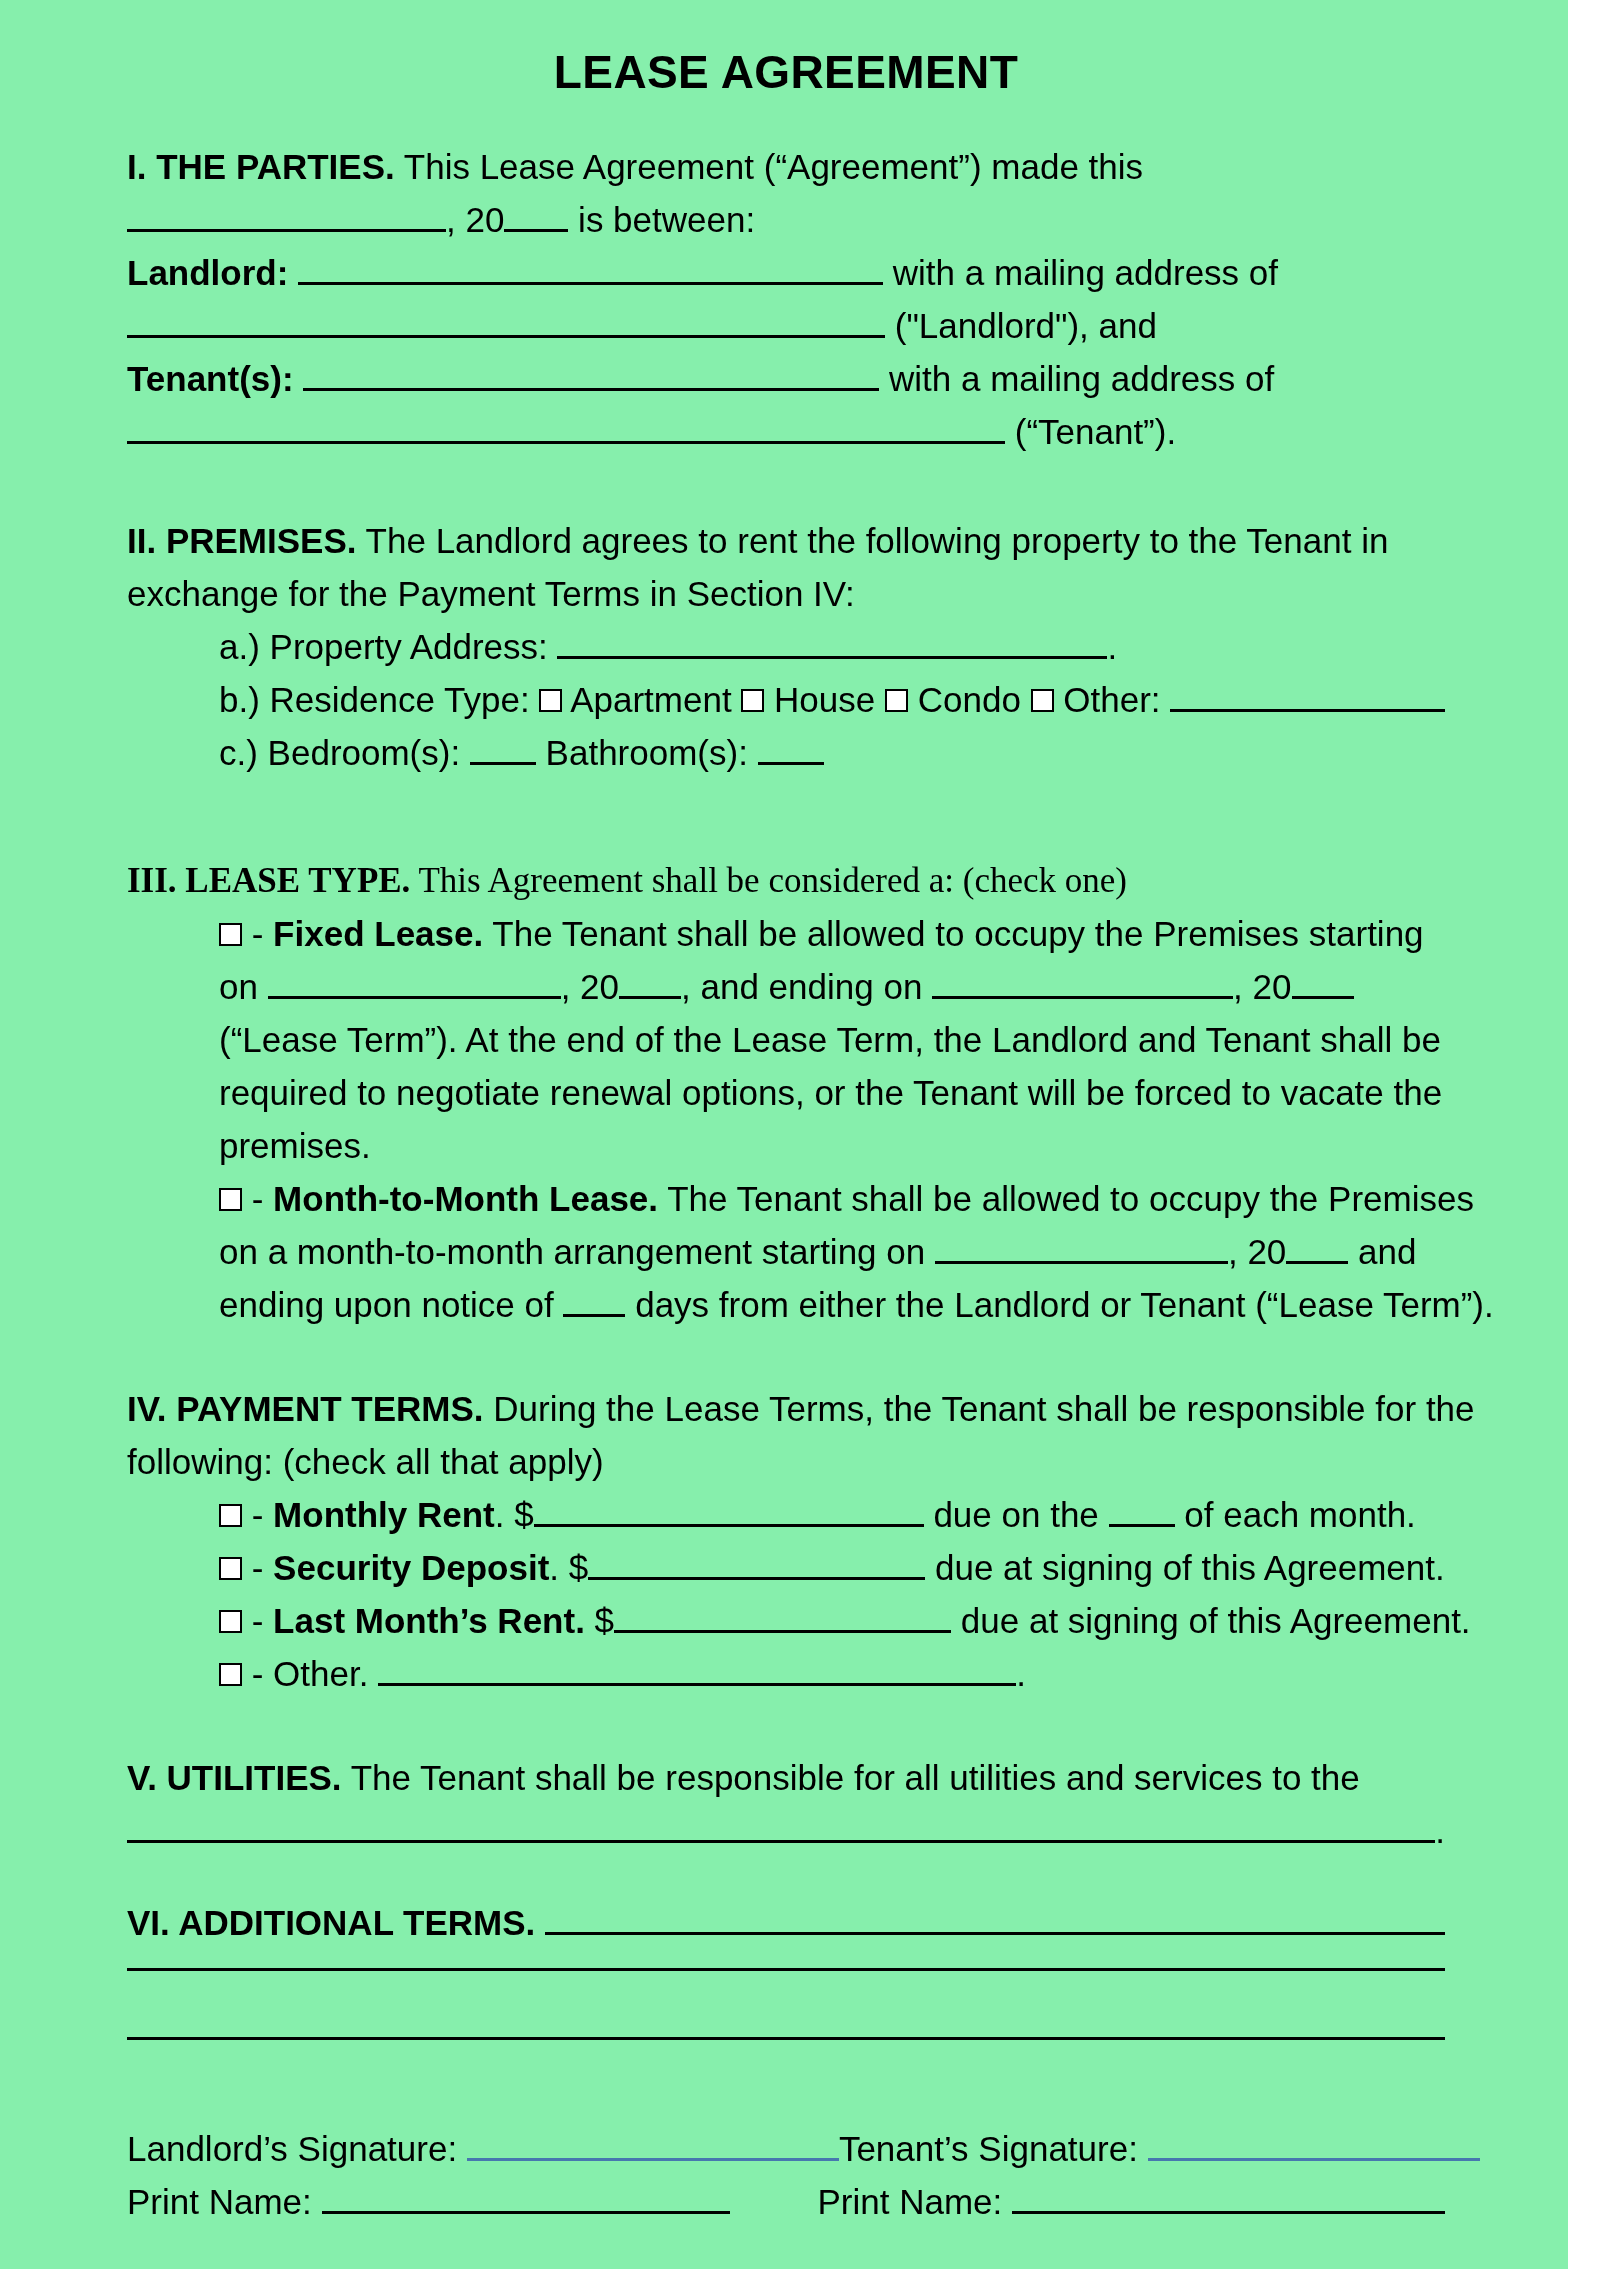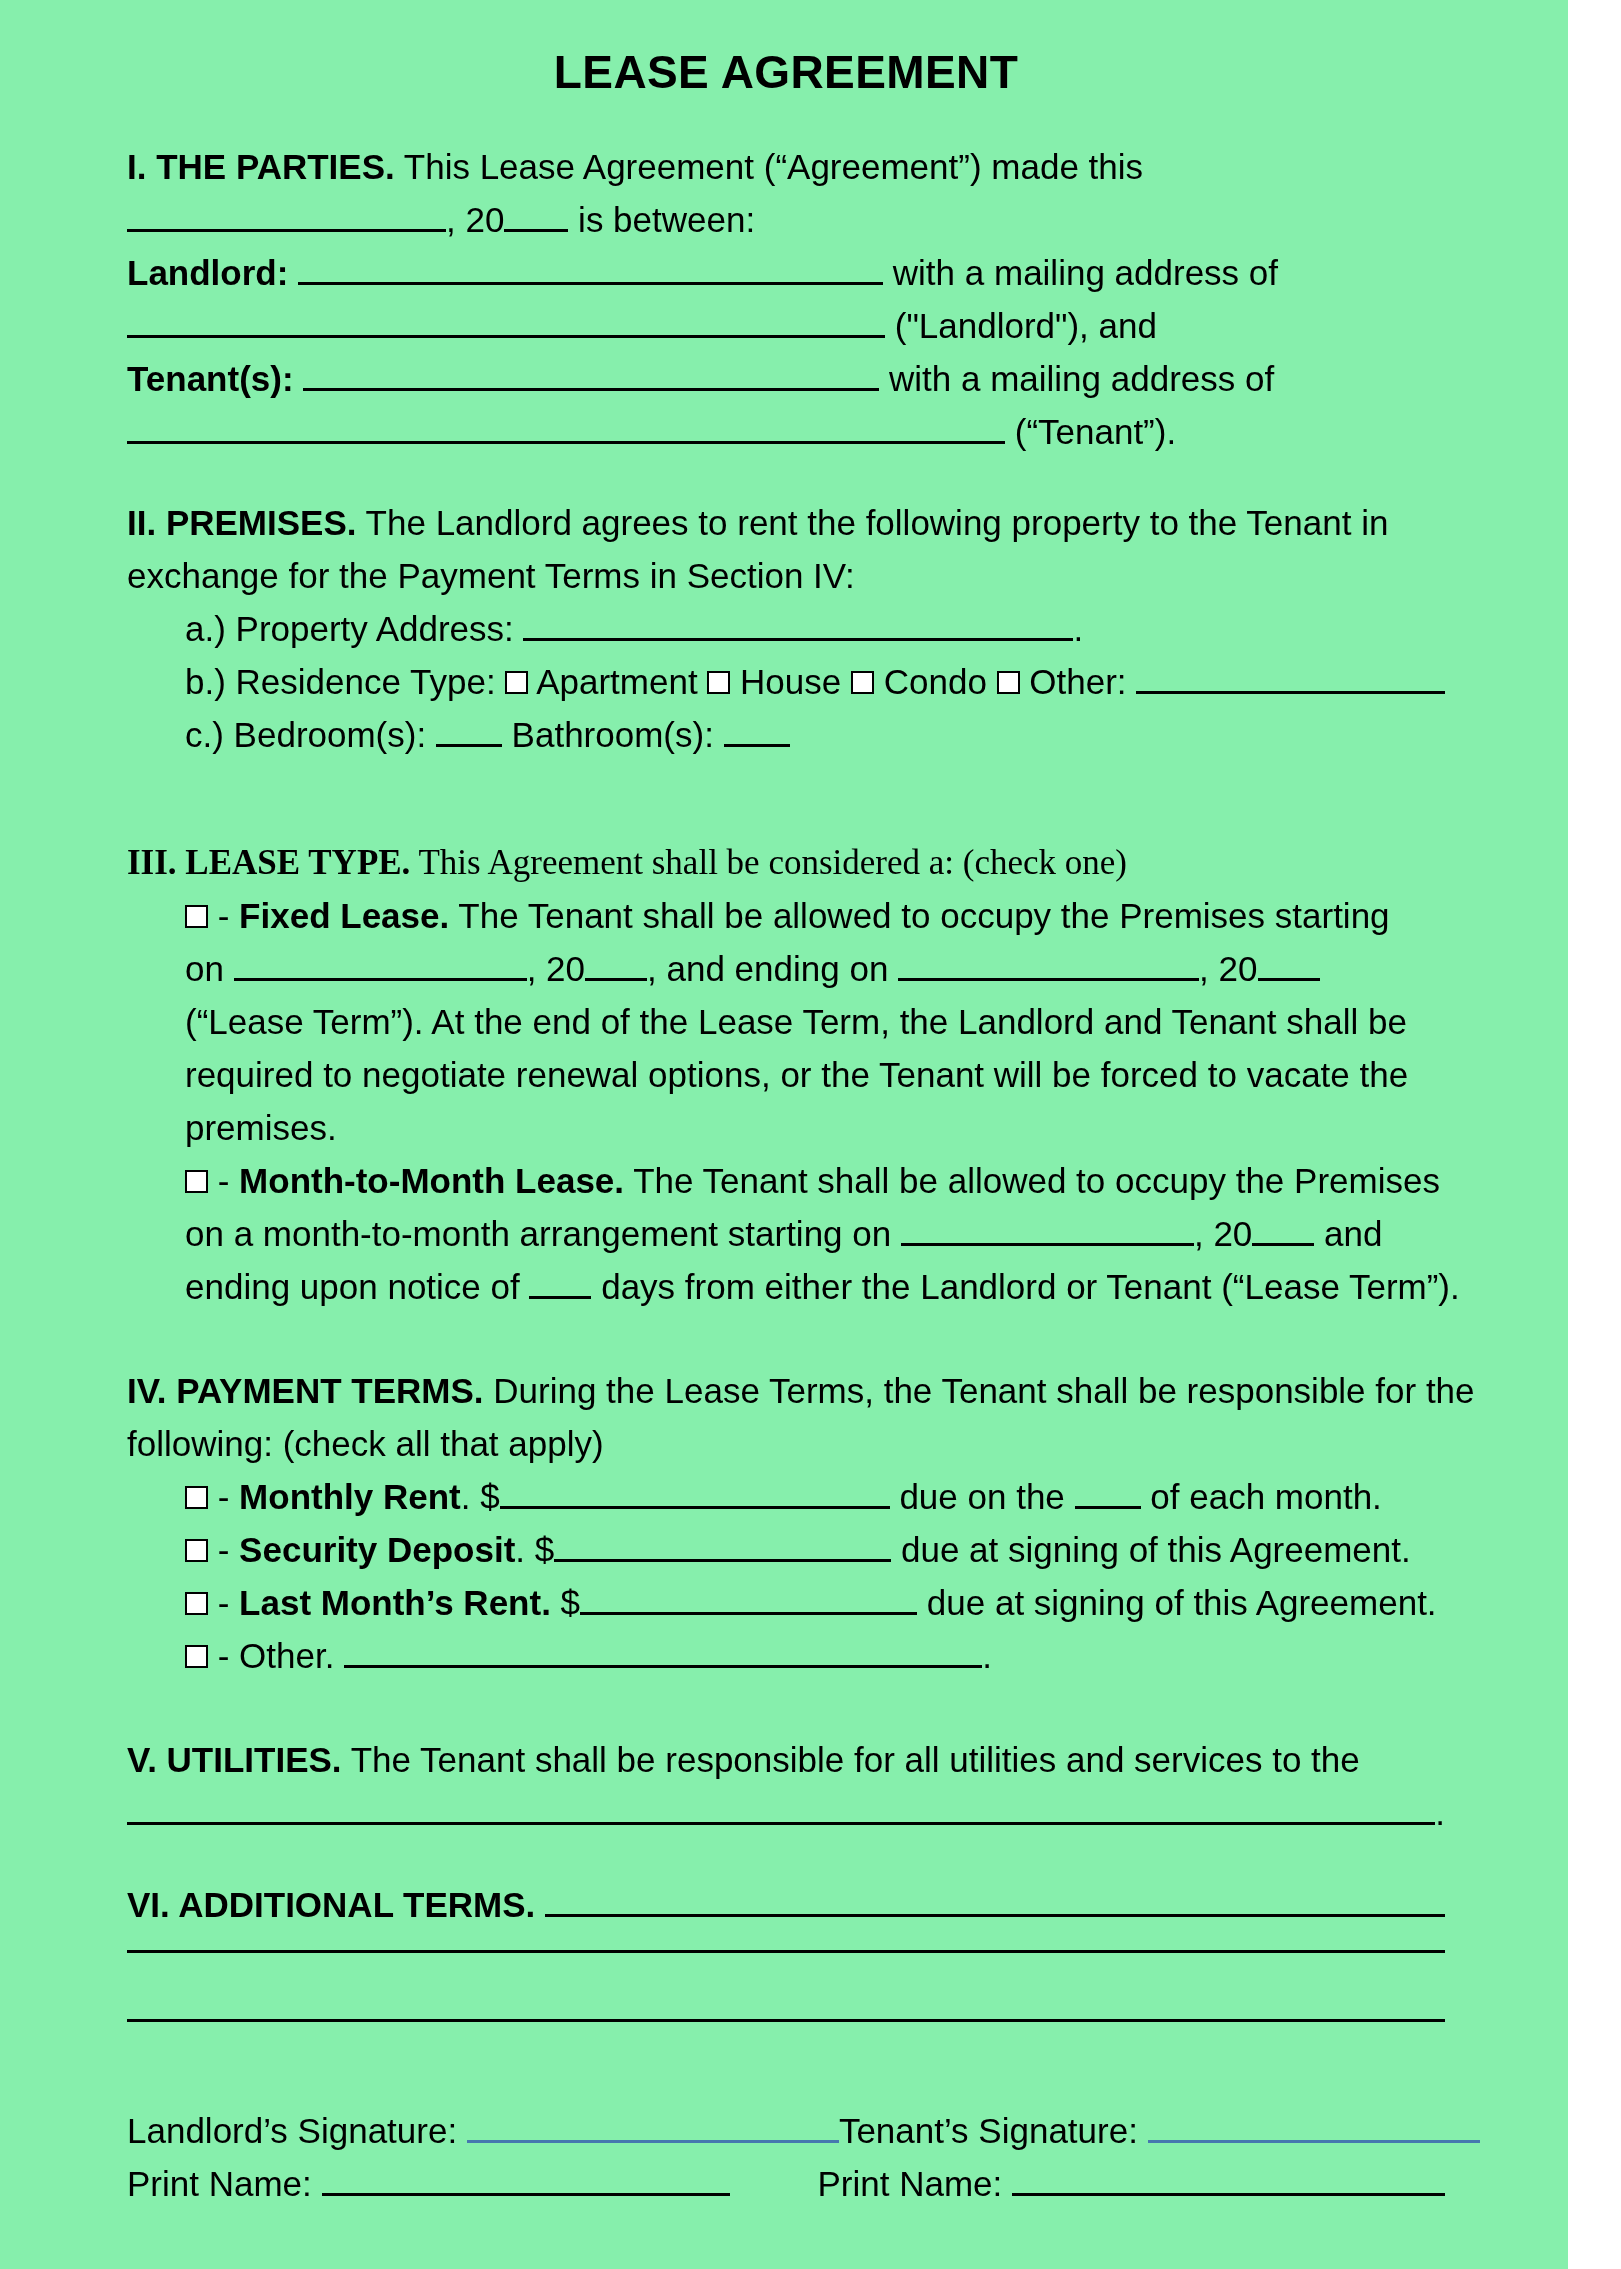--- a/index.html
+++ b/index.html
@@ -16,21 +16,21 @@
   }
   .title{
     margin:0;
     text-align:center;
     font-weight:bold;
     font-size:46px;
     line-height:57px;
     letter-spacing:0.4px;
   }
   .block{margin:0;}
-  .block.indent{margin-left:58px;}
+  .block.indent{margin-left:92px;}
   .line{
     display:flex;
     align-items:baseline;
     height:53px;
     line-height:53px;
     white-space:pre;
   }
   .t{flex:0 0 auto;}
   .bold{font-weight:bold;}
   .u{
@@ -58,21 +58,21 @@
   <h1 class="title">LEASE AGREEMENT</h1>
   <div id="doc">
       <div class="block" style="margin-top: 39px;">
         <div class="line"><span class="t bold">I. THE PARTIES.</span><span class="t"> This Lease Agreement (“Agreement”) made this</span></div>
         <div class="line"><span class="u" style="width: 319px;"></span><span class="t">, 20</span><span class="u" style="width: 64px;"></span><span class="t"> is between:</span></div>
         <div class="line"><span class="t bold">Landlord: </span><span class="u" style="width: 585px;"></span><span class="t"> with a mailing address of</span></div>
         <div class="line"><span class="u" style="width: 758px;"></span><span class="t"> ("Landlord"), and</span></div>
         <div class="line"><span class="t bold">Tenant(s): </span><span class="u" style="width: 576px;"></span><span class="t"> with a mailing address of</span></div>
         <div class="line"><span class="u" style="width: 878px;"></span><span class="t"> (“Tenant”).</span></div>
       </div>
-      <div class="block" style="margin-top: 38px;">
+      <div class="block" style="margin-top: 56px;">
         <div class="line"><span class="t bold">II. PREMISES.</span><span class="t"> The Landlord agrees to rent the following property to the Tenant in</span></div>
         <div class="line"><span class="t">exchange for the Payment Terms in Section IV:</span></div>
       </div>
       <div class="block indent">
         <div class="line"><span class="t">a.) Property Address: </span><span class="u" style="width: 550px;"></span><span class="t">.</span></div>
         <div class="line"><span class="t">b.) Residence Type: </span><span class="cb"></span><span class="t"> Apartment </span><span class="cb"></span><span class="t"> House </span><span class="cb"></span><span class="t"> Condo </span><span class="cb"></span><span class="t"> Other: </span><span class="u f"></span></div>
         <div class="line"><span class="t">c.) Bedroom(s): </span><span class="u" style="width: 66px;"></span><span class="t"> Bathroom(s): </span><span class="u" style="width: 66px;"></span></div>
       </div>
       <div class="block" style="margin-top: 75px; font-family: Liberation Serif, serif;">
         <div class="line"><span class="t bold">III. LEASE TYPE.</span><span class="t"> This Agreement shall be considered a: (check one)</span></div>

